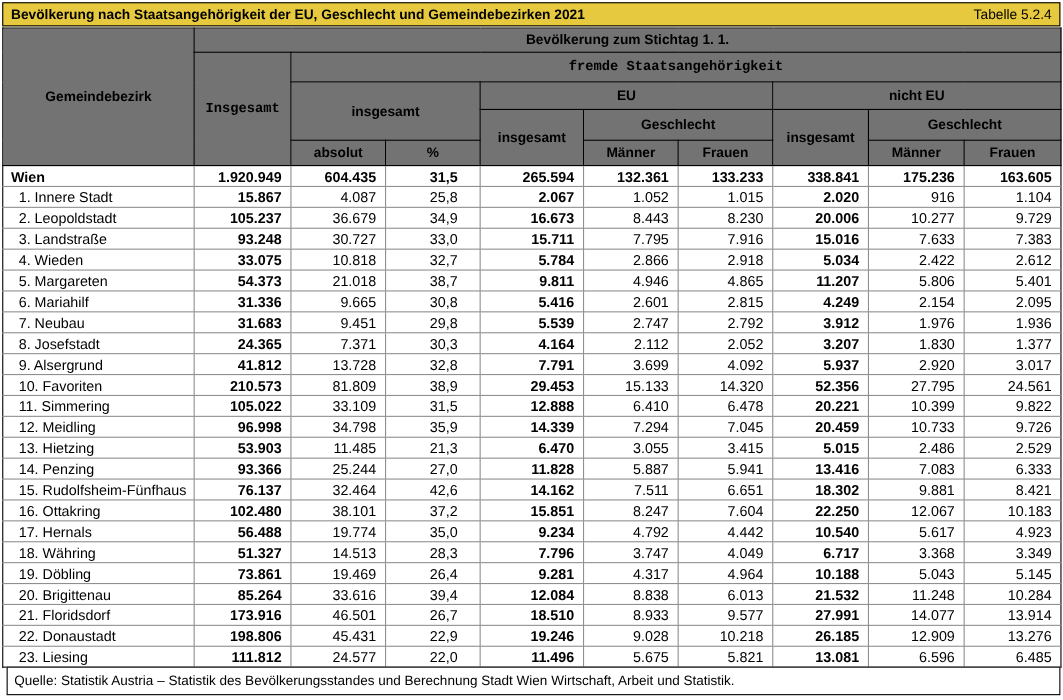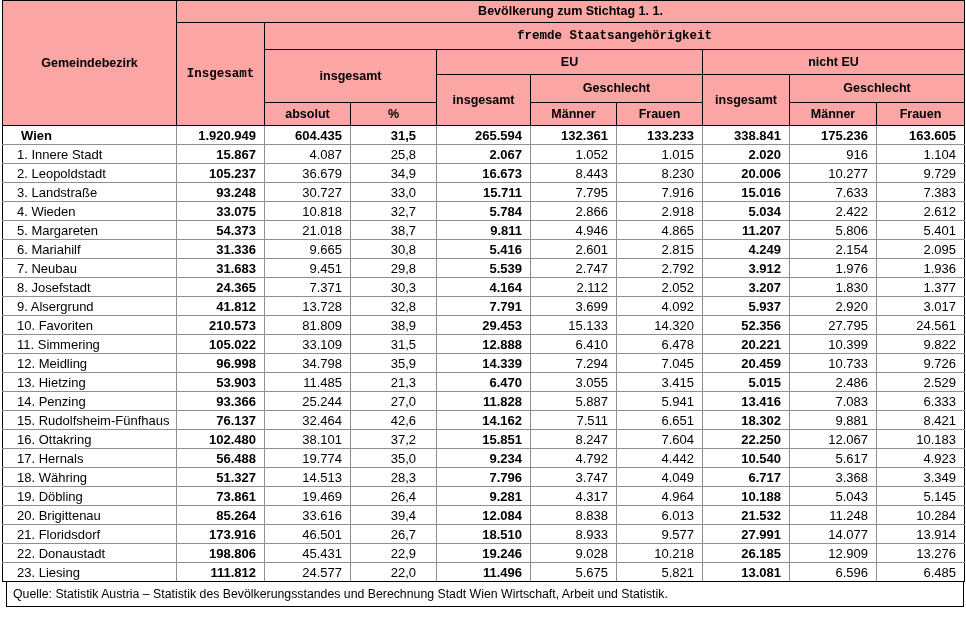--- a/index.html
+++ b/index.html
@@ -18,58 +18,62 @@
   }
   .title-bar .title-text { font-weight:bold; }
   .title-bar .title-ref  { font-weight:normal; }
 
   table.stat-table {
     margin:0 2px; width:962px;
     border-collapse:collapse; table-layout:fixed;
     background:#fff; border:1.5px solid #000;
   }
   thead th {
-    background:#fca5a5; border:1px solid #000;
+    background:#737373; border:1px solid #000;
     font-size:12.5px; font-weight:bold; text-align:center;
     padding:0; vertical-align:middle; line-height:1.15;
   }
   thead tr.hr1 th { height:21px; }
   thead tr.hr2 th { height:26px;font-family:Liberation Mono, monospace; }
   thead tr.hr3 th { height:24px;text-align:center; }
   thead tr.hr4 th { height:27px; }
   thead tr.hr5 th { height:22px; }
 
   tbody td {
     border:1px solid #8f8f8f;
     height:18px; font-size:13px; padding:0;
     white-space:nowrap; overflow:hidden;
   }
   tbody td:first-child { border-left-color:#000; }
   tbody td:last-child  { border-right-color:#000; }
   tbody tr:last-child td { border-bottom-color:#000; }
 
-  td.name-cell { text-align:left; padding-left:18px; }
+  td.name-cell { text-align:left; padding-left:7px; }
   td.name-cell.indent { padding-left:14px; }
   td.num { text-align:right; padding-right:8px; }
   td.num.pct { padding-right:20px;margin-left:12px; }
   td.num.bold { font-weight:bold; }
   tr.row-total td { font-weight:bold; }
 
   .source-bar {
     margin:-1px 2px 0 6px; height:24px;
     border:1px solid #000; background:#fff;
     display:flex; align-items:center;
     padding-left:6px; font-size:12.3px;
   }
 </style>
 </head>
 <body>
 
 <div class="page">
 
+  <div class="title-bar">
+    <span class="title-text">Bevölkerung nach Staatsangehörigkeit der EU, Geschlecht und Gemeindebezirken 2021</span>
+    <span class="title-ref">Tabelle 5.2.4</span>
+  </div>
 
   <table class="stat-table">
     <colgroup>
       <col style="width:174px">
         <col style="width:88px">
         <col style="width:86px">
         <col style="width:86px">
       <col style="width:94px">
         <col style="width:86px">
         <col style="width:86px">

